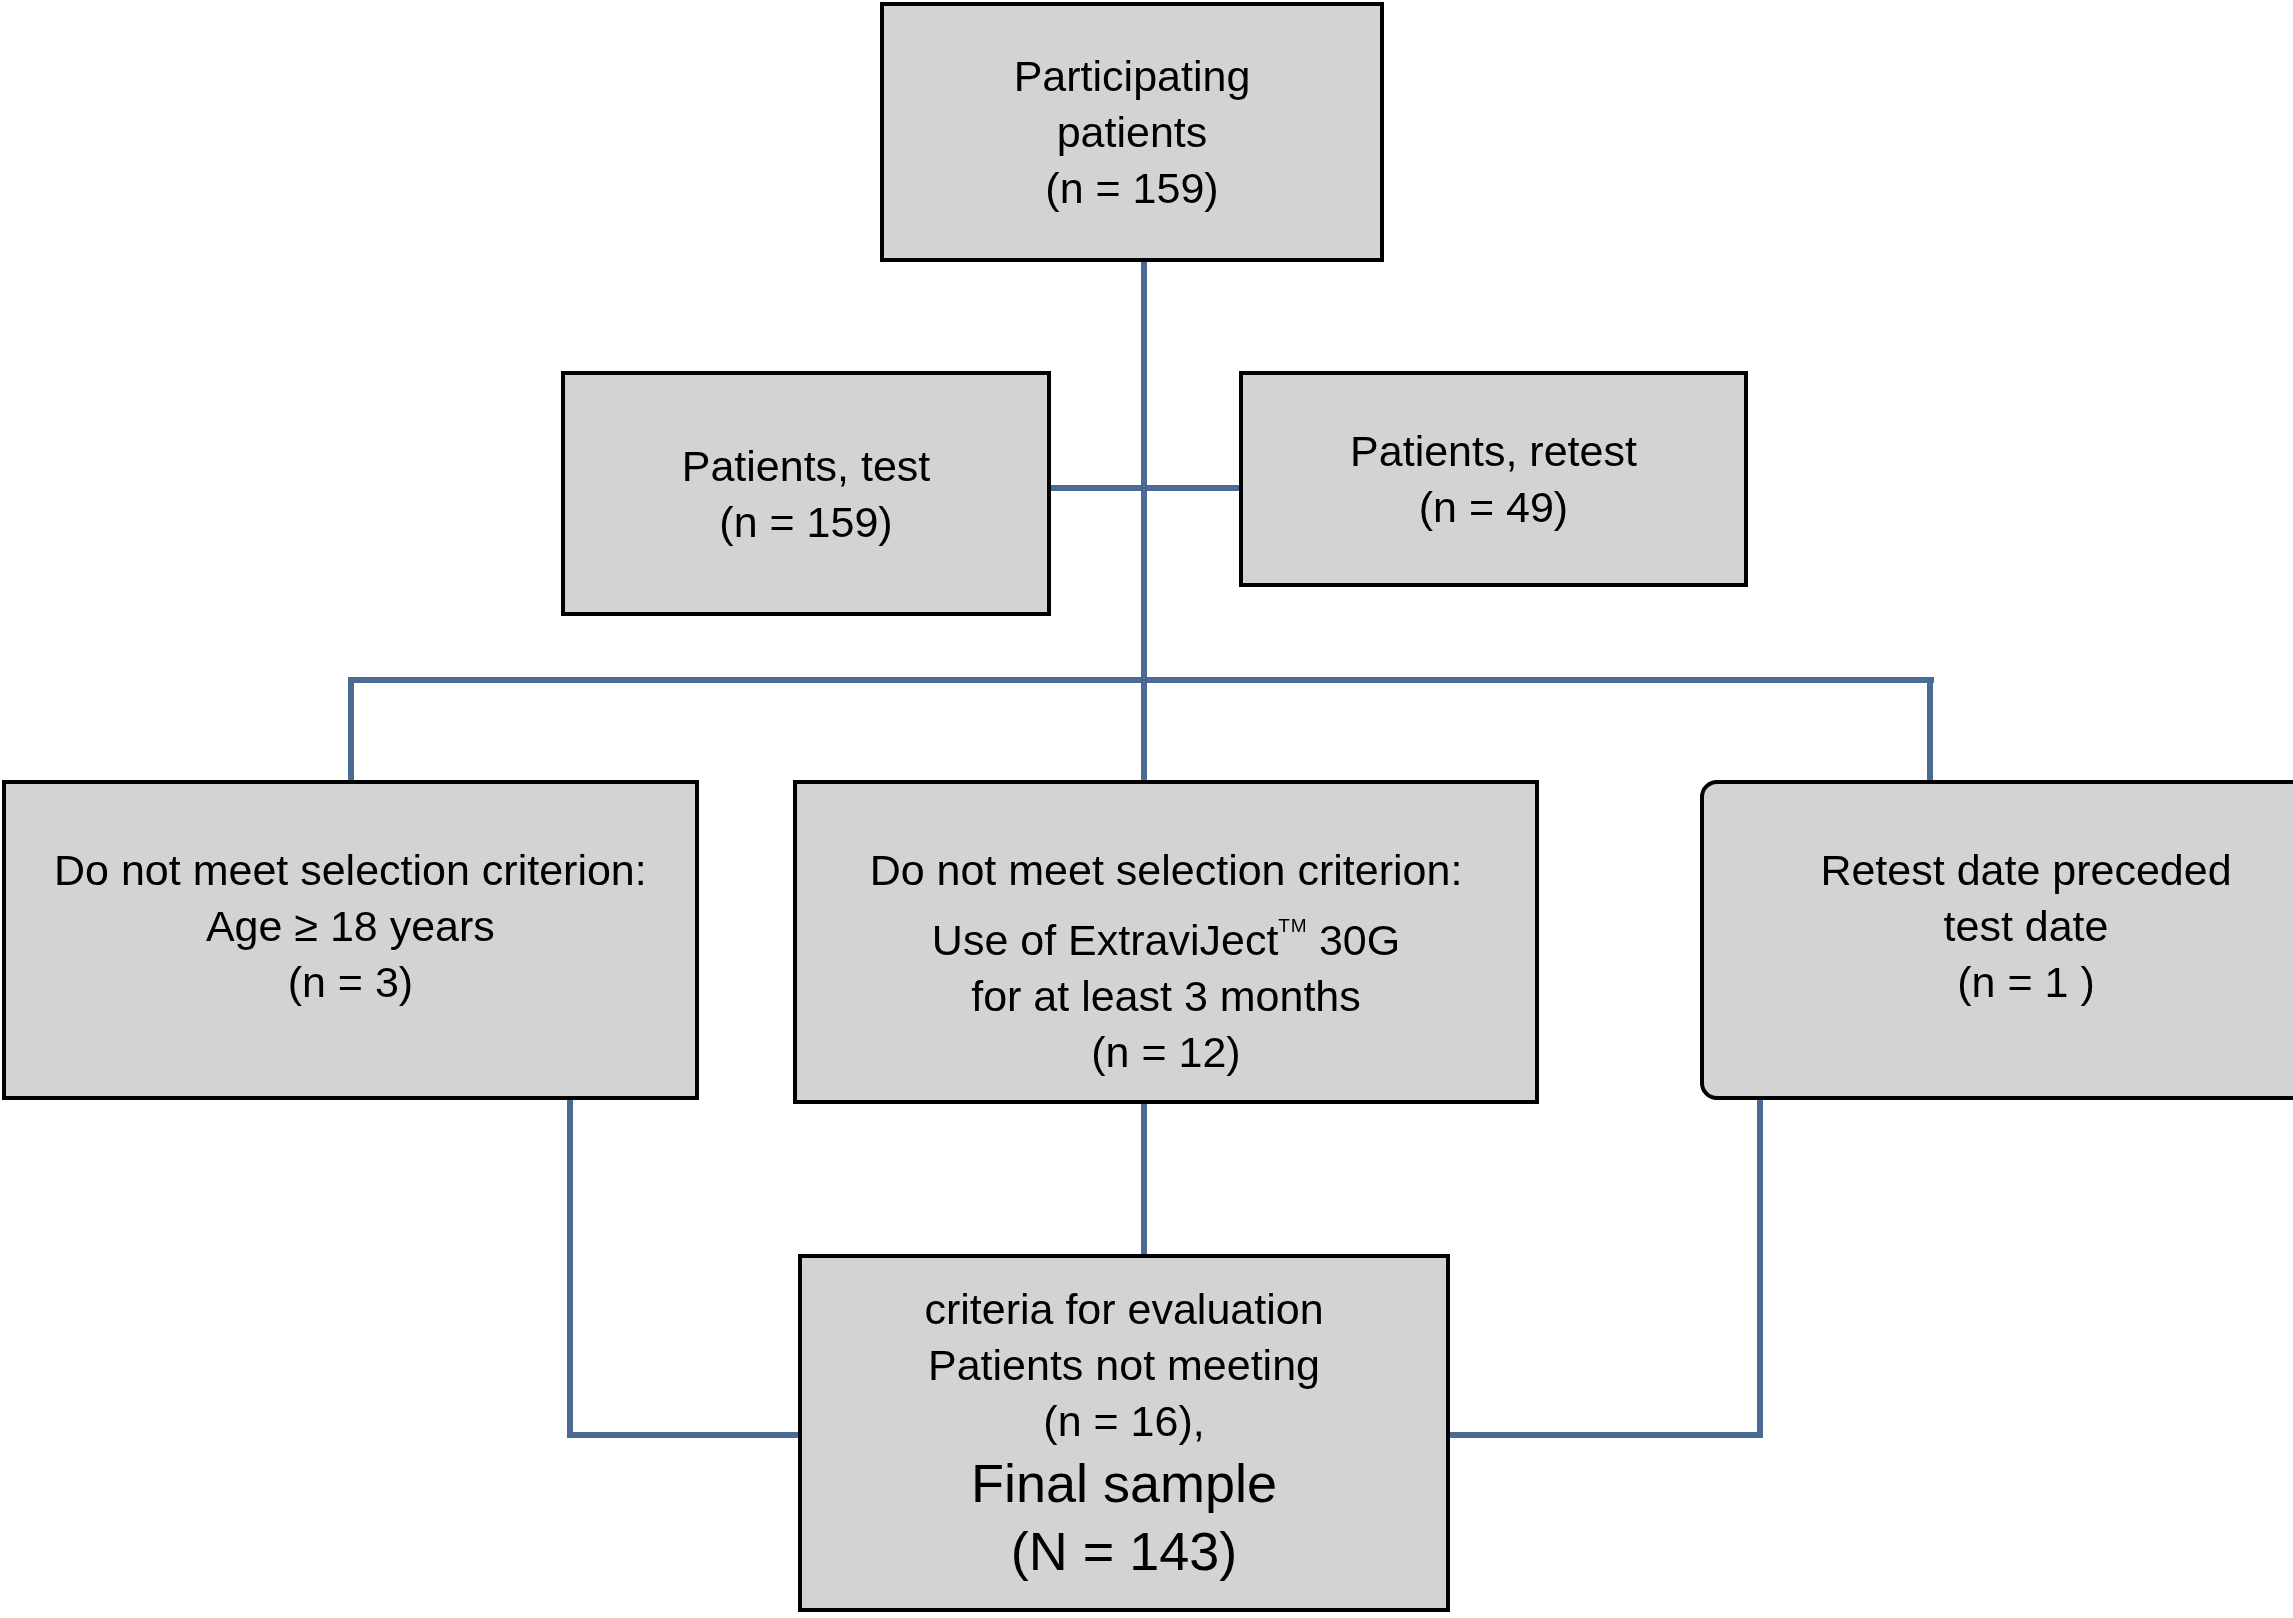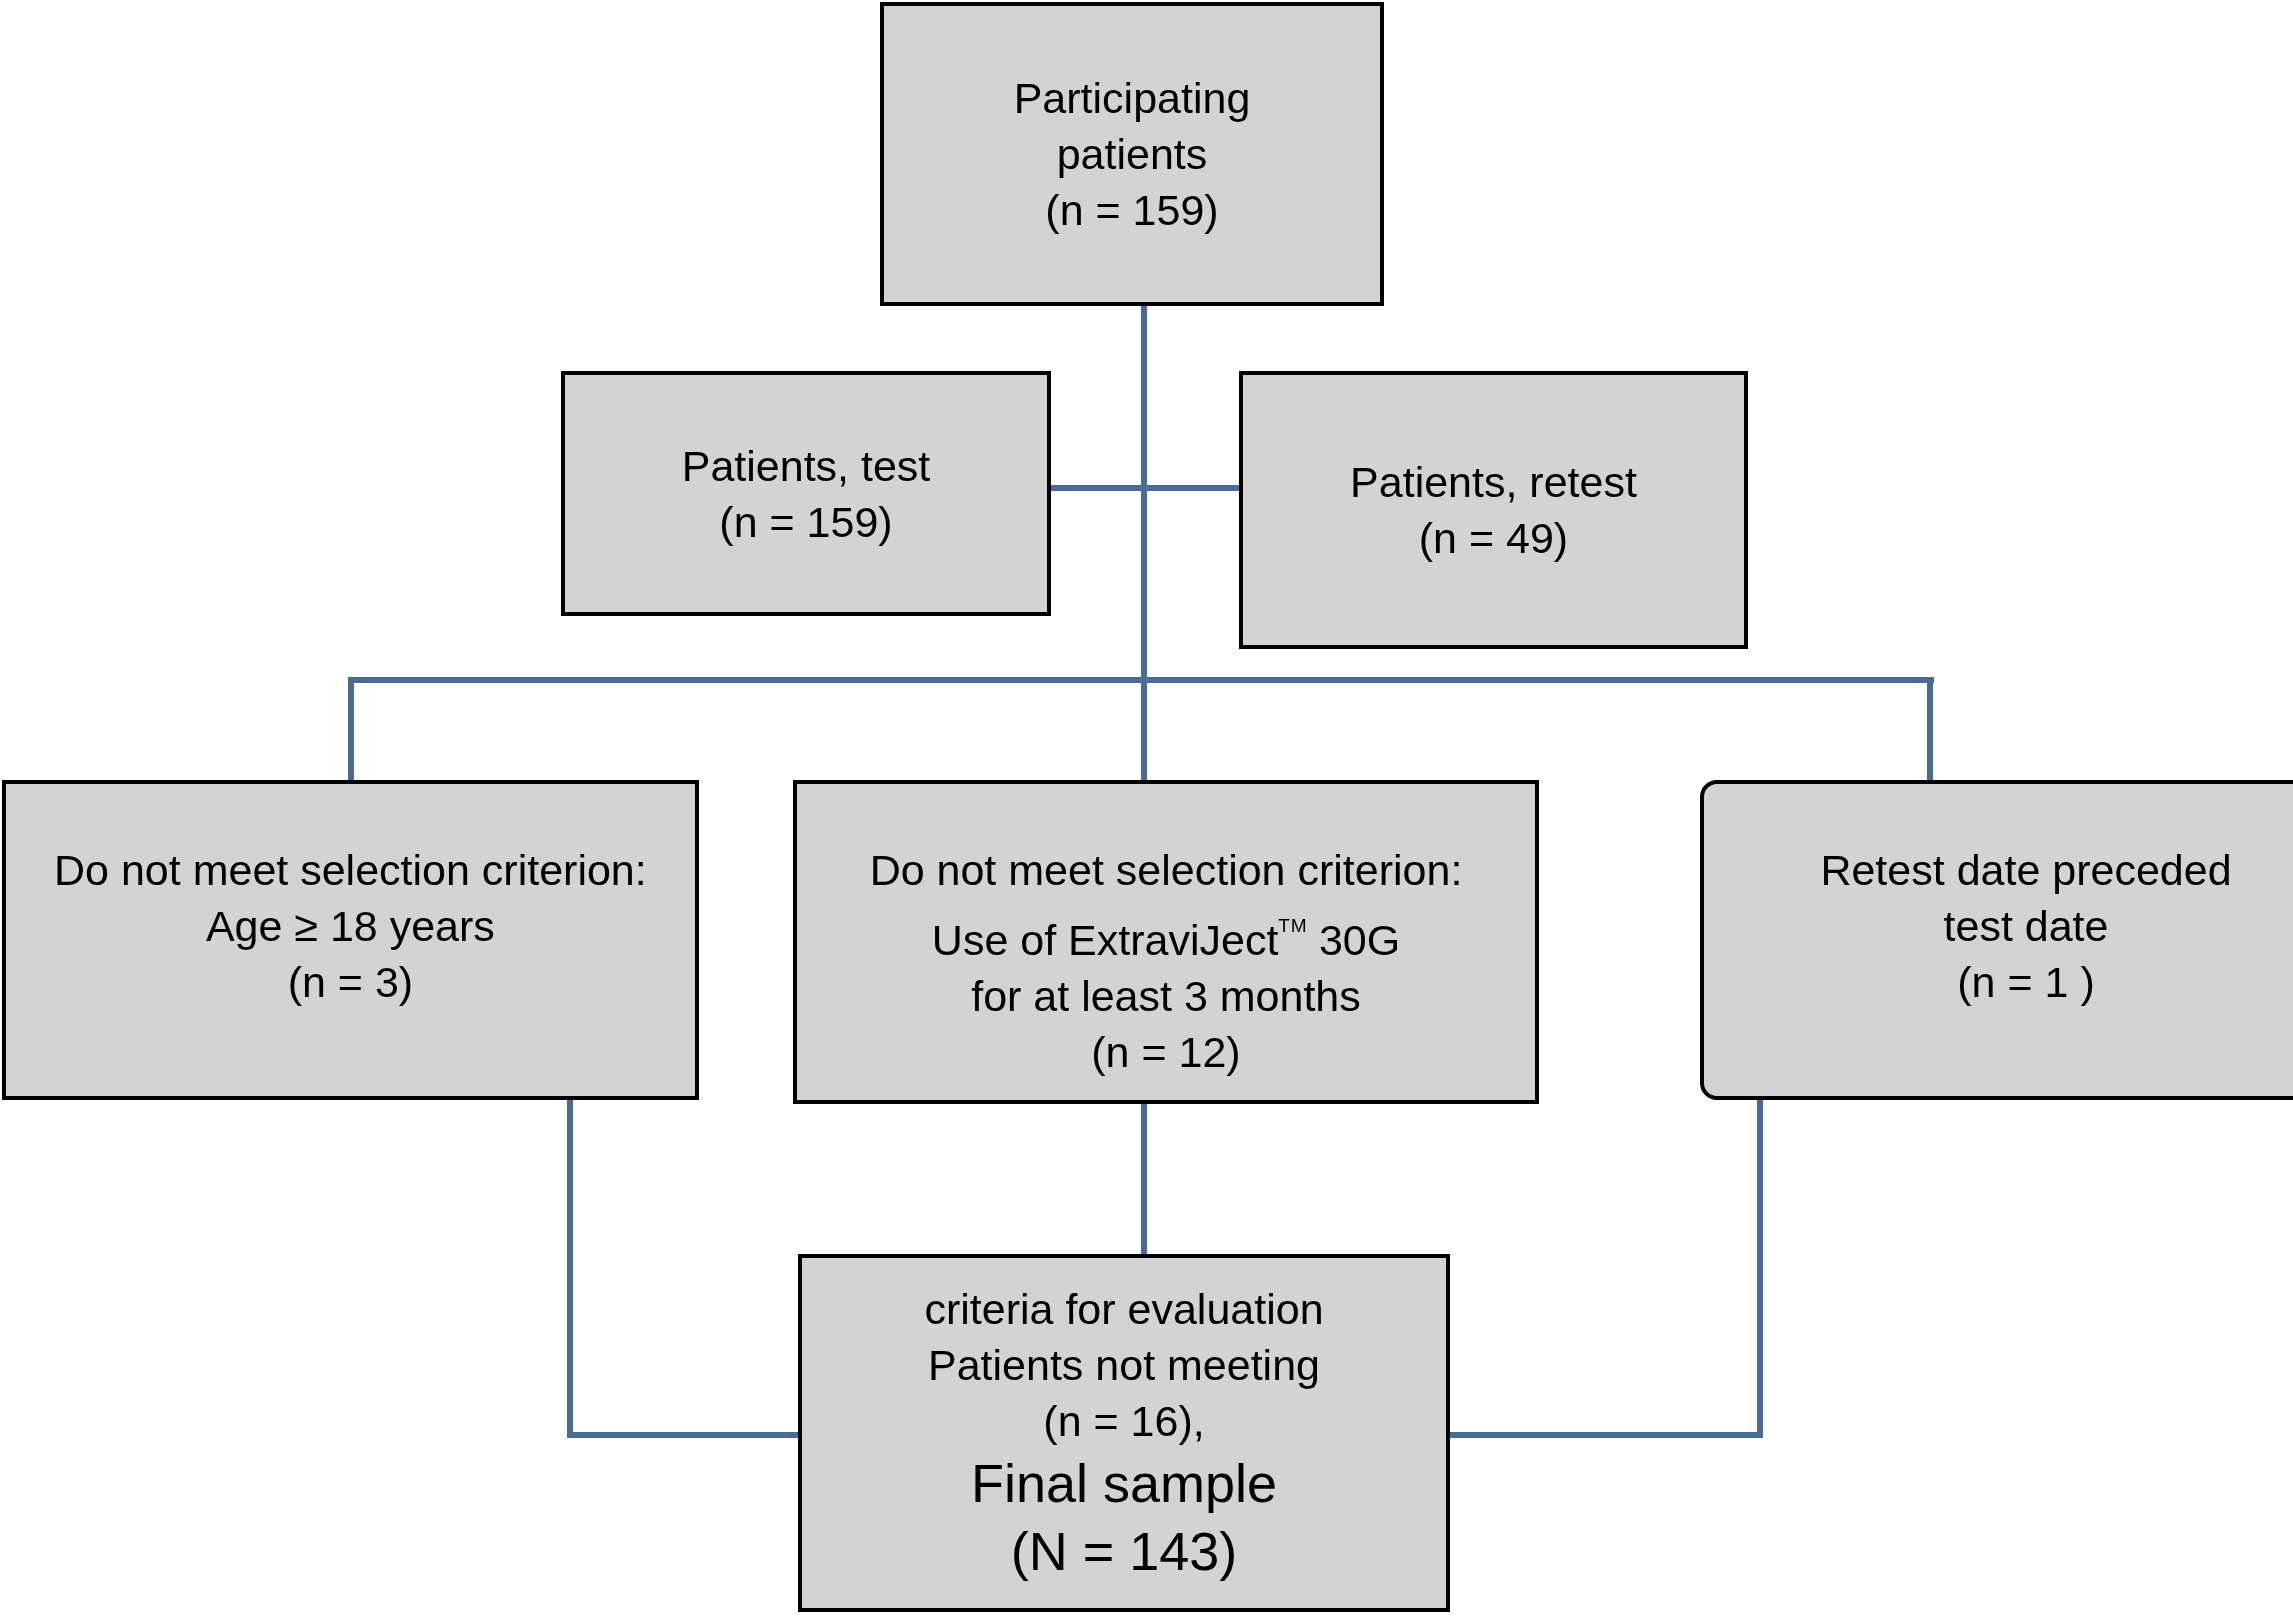--- a/index.html
+++ b/index.html
@@ -42,23 +42,23 @@
     font-size: 19px;
     vertical-align: 22.6px;
     letter-spacing: 0.9px;
   }
   .gap-before { margin-left: 11.3px; margin-top: 8px; }
   .connector {
     position: absolute;
     background: #4a6c94;
   }
   
-  #box-participating { left: 880px;  top: 1.9px;    width: 504px; height: 304px; }
+  #box-participating { left: 880px;  top: 1.9px;    width: 504px; height: 260px; }
   #box-test          { left: 561px;  top: 371px;  width: 490px; height: 245px; }
-  #box-retest        { left: 1239px; top: 371px;  width: 509px; height: 278px; }
+  #box-retest        { left: 1239px; top: 371px;  width: 509px; height: 216px; }
   #box-criterion-age    { left: 1.9px;    top: 780px; width: 697px; height: 320px; }
   #box-criterion-device { left: 793px;  top: 780px; width: 746px; height: 324px; }
   #box-retest-date      { left: 1700px; top: 780px; width: 652px; height: 320px; border-radius: 17px; }
   #box-final         { left: 798px;  top: 1254px; width: 652px; height: 358px; }
   
   #c-top-vertical       { left: 1141px; top: 260px;  width: 5.6px;    height: 522px; }
   #c-row2-horizontal    { left: 1049px; top: 485px;  width: 192px;  height: 5.6px;   }
   #c-distribution       { left: 348px;  top: 677px;  width: 1586px; height: 5.6px;   }
   #c-dist-left-drop     { left: 348px;  top: 677px;  width: 5.6px;    height: 105px; }
   #c-dist-right-drop    { left: 1927px; top: 677px;  width: 5.6px;    height: 105px; }

